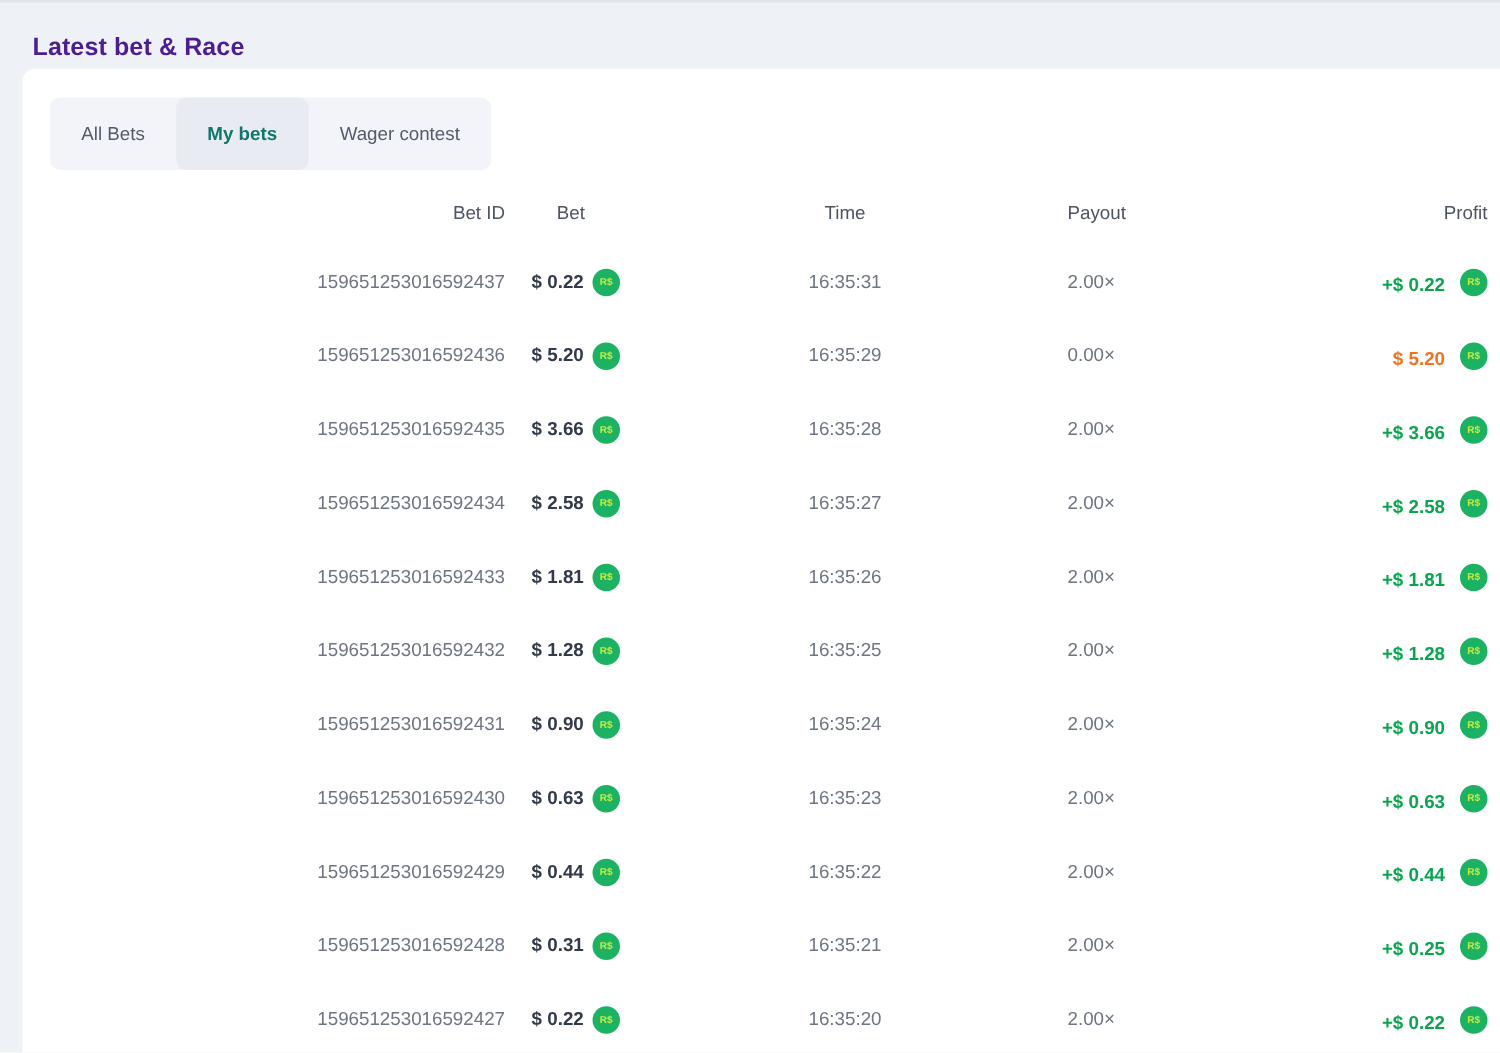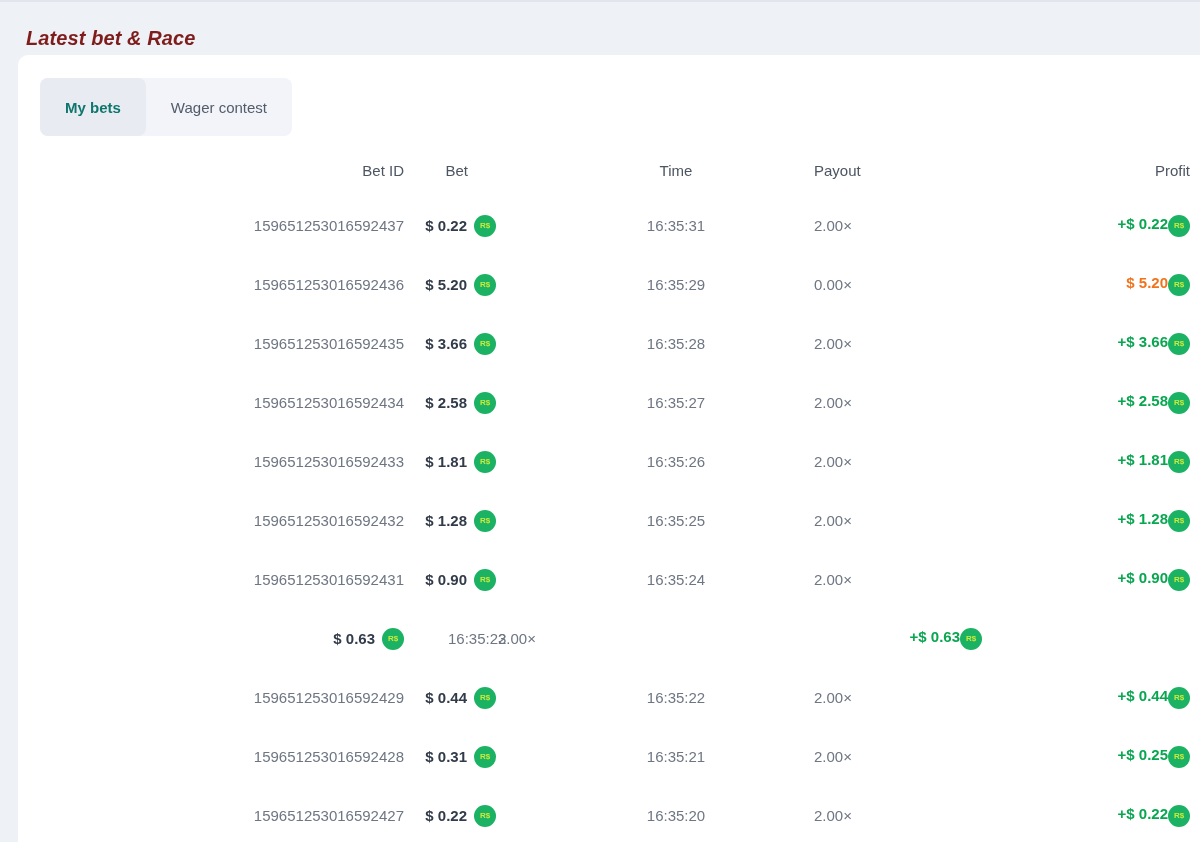--- a/index.html
+++ b/index.html
@@ -11,21 +11,21 @@
   *{box-sizing:border-box;}
   html,body{margin:0;padding:0;}
   body{
     width:1200px;height:842px;position:relative;overflow:hidden;
     background:#eef1f6;
     font-family:"Liberation Sans", sans-serif;
   }
   .top-strip{position:absolute;top:0;left:0;right:0;height:2px;background:#e2e6ec;}
   .page-title{
     position:absolute;top:14px;left:26px;
-    font-size:20px;font-weight:700;color:#7f1d1d;letter-spacing:.1px;font-style:italic;
+    font-size:20px;font-weight:700;color:#4c1d95;letter-spacing:.1px;
   }
   .card{
     position:absolute;top:55px;left:18px;right:0;bottom:0;
     background:#ffffff;border-radius:10px 0 0 0;
   }
   
   .tabbar{
     position:absolute;top:23px;left:22px;height:58px;
     display:inline-flex;align-items:stretch;
     background:#f2f4f9;border-radius:8px;
@@ -41,22 +41,22 @@
   .thead,.trow{
     display:grid;grid-template-columns:362px 92px 316px 170px 1fr;
     align-items:center;
   }
   .thead{height:52px;font-size:15px;color:#4d5562;}
   .trow{height:59px;font-size:15px;color:#6e7683;}
   .c1{text-align:right;}
   .c2{display:flex;justify-content:flex-end;align-items:center;gap:7px;}
   .h2{text-align:right;padding-right:28px;}
   .c3{text-align:center;padding-left:44px;}
-  .c4{text-align:left;padding-left:2px;}
-  .c5{display:flex;justify-content:flex-end;align-items:flex-start;gap:0;}
+  .c4{text-align:left;padding-left:2px;margin-left:40px;}
+  .c5{display:flex;justify-content:flex-end;align-items:flex-end;gap:12px;}
   .h5{text-align:right;}
   .bet-amt{font-weight:700;color:#323b49;}
   .profit-amt{font-weight:700;}
   .profit-amt.win{color:var(--win);}
   .profit-amt.loss{color:var(--loss);}
   .coin{
     width:22px;height:22px;border-radius:50%;flex:0 0 22px;
     background:var(--coin-bg);color:var(--coin-text);
     font-size:8px;font-weight:700;line-height:1;
     display:flex;align-items:center;justify-content:center;
@@ -64,20 +64,21 @@
 </style>
 </head>
 <body>
 
 <div class="top-strip"></div>
 
 <h1 class="page-title">Latest bet &amp; Race</h1>
 
 <div class="card">
   <div class="tabbar" id="tabbar">
+      <button class="tab">All Bets</button>
       <button class="tab active">My bets</button>
       <button class="tab">Wager contest</button>
     </div>
 
   <div class="table">
     <div class="thead">
       <div class="c1">Bet ID</div>
       <div class="h2">Bet</div>
       <div class="c3">Time</div>
       <div class="c4">Payout</div>
@@ -169,20 +170,21 @@
       <span class="coin">R$</span>
     </div>
     <div class="c3">16:35:24</div>
     <div class="c4">2.00×</div>
     <div class="c5">
       <span class="profit-amt win">+$ 0.90</span>
       <span class="coin">R$</span>
     </div>
   </div>
         <div class="trow">
+    <div class="c1">159651253016592430</div>
     <div class="c2">
       <span class="bet-amt">$ 0.63</span>
       <span class="coin">R$</span>
     </div>
     <div class="c3">16:35:23</div>
     <div class="c4">2.00×</div>
     <div class="c5">
       <span class="profit-amt win">+$ 0.63</span>
       <span class="coin">R$</span>
     </div>

